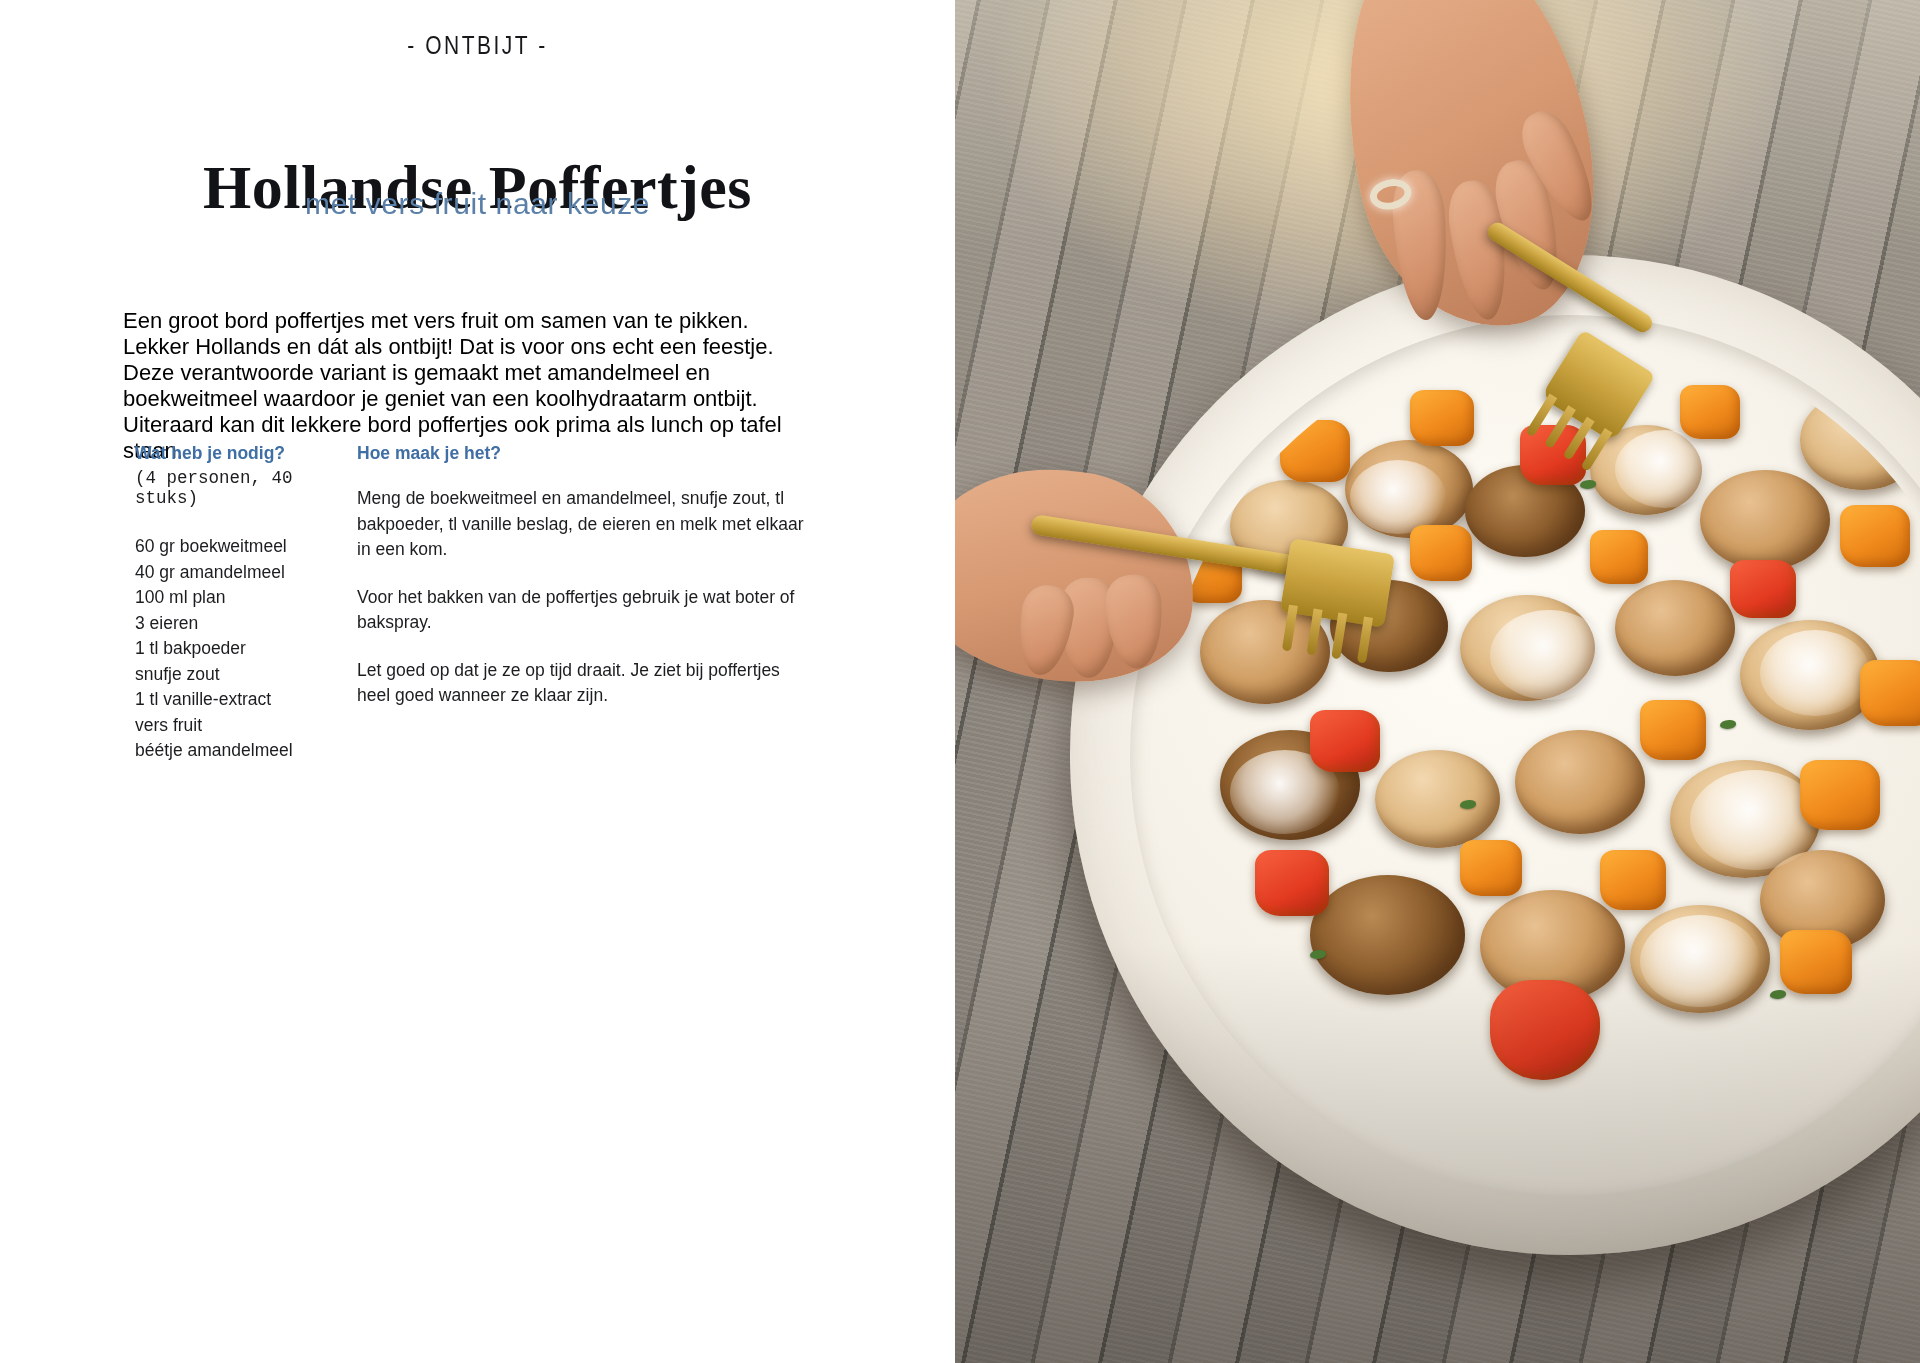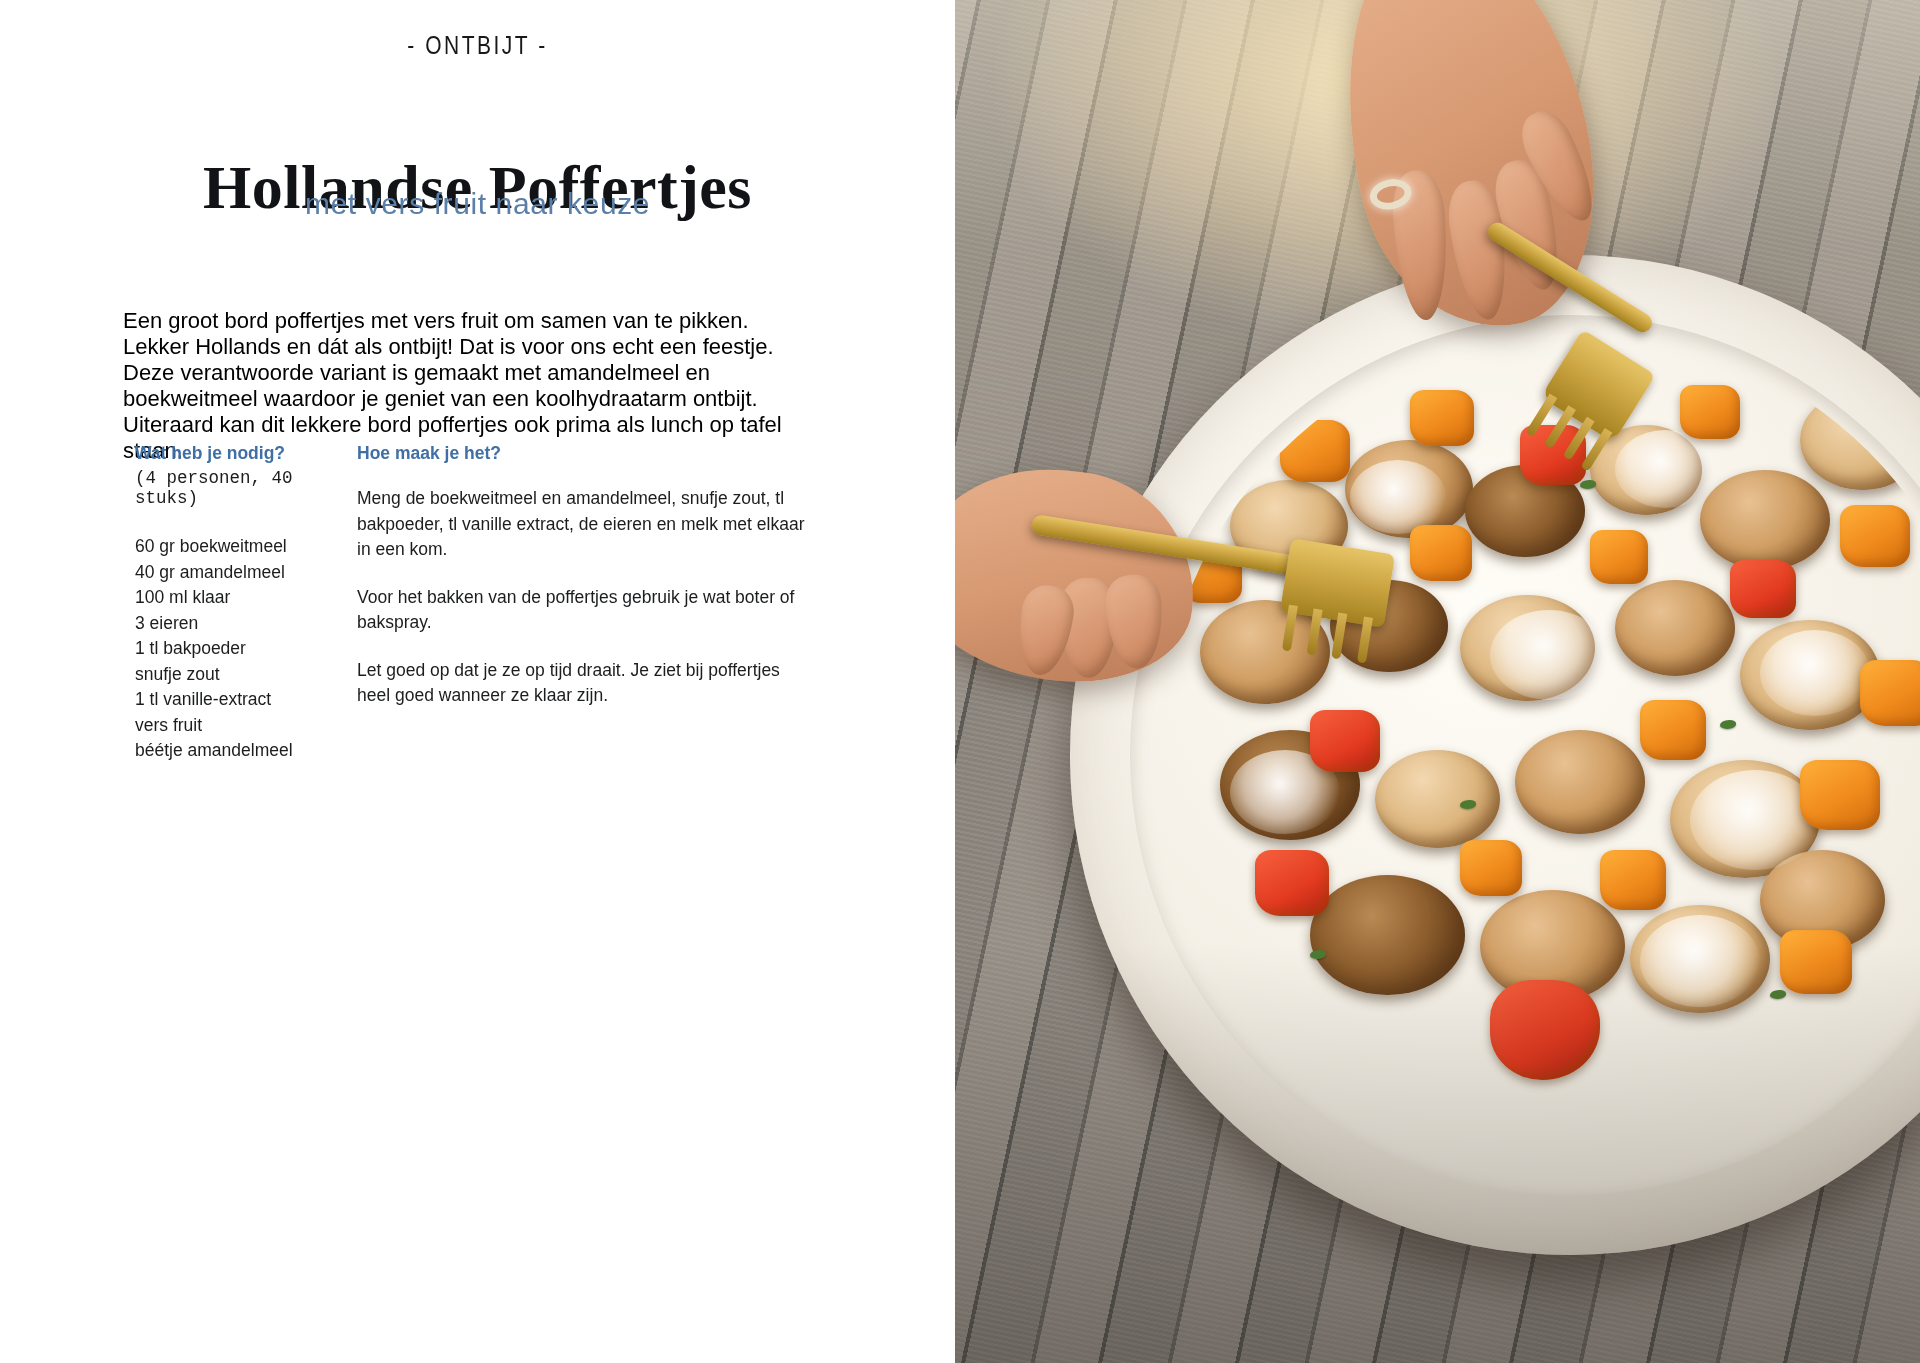--- a/index.html
+++ b/index.html
@@ -358,34 +358,34 @@
     <p class="intro">Een groot bord poffertjes met vers fruit om samen van te pikken. Lekker Hollands en dát als ontbijt! Dat is voor ons echt een feestje. Deze verantwoorde variant is gemaakt met amandelmeel en boekweitmeel waardoor je geniet van een koolhydraatarm ontbijt. Uiteraard kan dit lekkere bord poffertjes ook prima als lunch op tafel staan.</p>
 
     <div class="cols">
 
       <div class="col-left">
         <div class="col-head">Wat heb je nodig?</div>
         <div class="servings">(4 personen, 40 stuks)</div>
         <ul class="ing-list">
           <li>60 gr boekweitmeel</li>
           <li>40 gr amandelmeel</li>
-          <li>100 ml klaar</li>
+          <li>100 ml plan</li>
           <li>3 eieren</li>
           <li>1 tl bakpoeder</li>
           <li>snufje zout</li>
           <li>1 tl vanille-extract</li>
           <li>vers fruit</li>
           <li>béétje amandelmeel</li>
         </ul>
       </div>
 
       <div class="col-right">
         <div class="col-head">Hoe maak je het?</div>
         <div class="steps">
-          <p>Meng de boekweitmeel en amandelmeel, snufje zout, tl bakpoeder, tl vanille extract, de eieren en melk met elkaar in een kom.</p>
+          <p>Meng de boekweitmeel en amandelmeel, snufje zout, tl bakpoeder, tl vanille beslag, de eieren en melk met elkaar in een kom.</p>
           <p>Voor het bakken van de poffertjes gebruik je wat boter of bakspray.</p>
           <p>Let goed op dat je ze op tijd draait. Je ziet bij poffertjes heel goed wanneer ze klaar zijn.</p>
         </div>
       </div>
 
     </div>
 
 
   </div>
 

